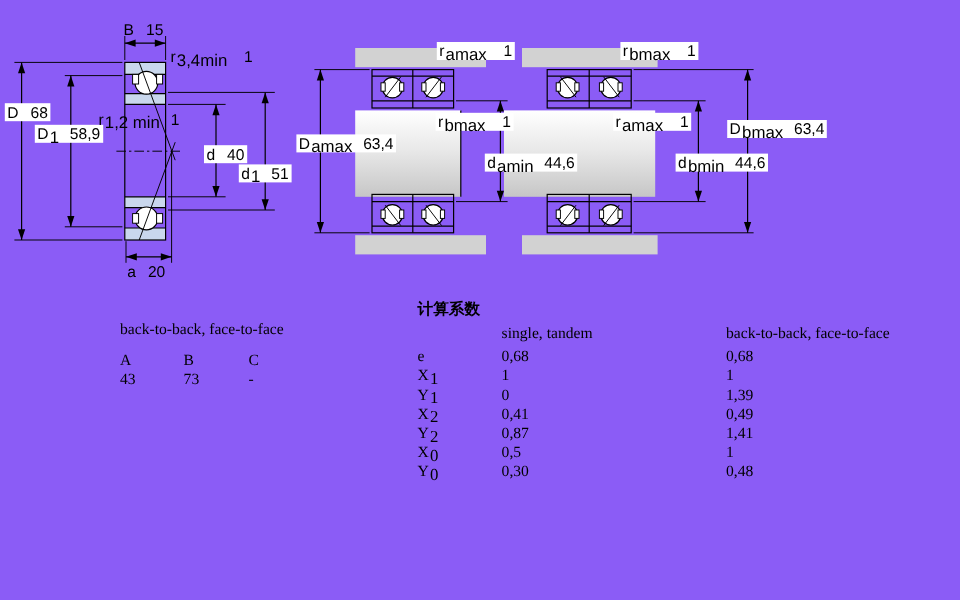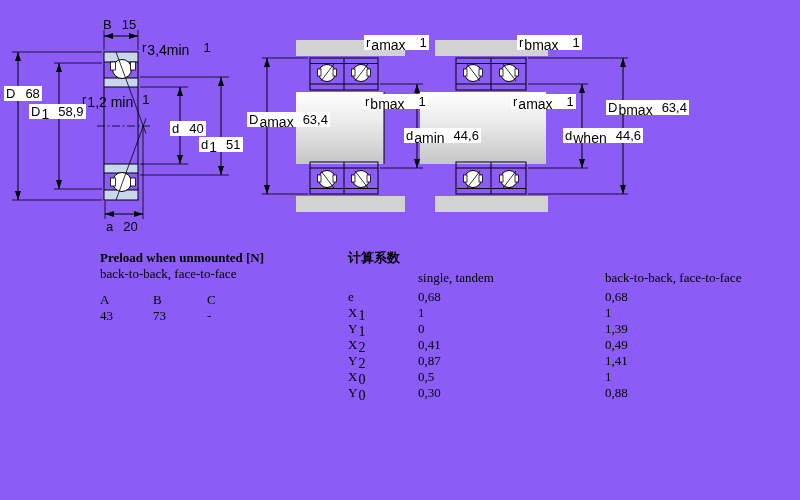--- a/index.html
+++ b/index.html
@@ -199,24 +199,23 @@
   <div class="dim bg" style="left:517px;top:35px">
     <span>r</span><span class="sb">bmax</span><span class="val g14">1</span>
   </div>
   <div class="dim bg" style="left:511px;top:94px">
     <span>r</span><span class="sb">amax</span><span class="val g14">1</span>
   </div>
   <div class="dim bg" style="left:606px;top:100px">
     <span>D</span><span class="sb">bmax</span><span class="val">63,4</span>
   </div>
   <div class="dim bg" style="left:563px;top:128px">
-    <span>d</span><span class="sb">when</span><span class="val">44,6</span>
-  </div>
-
-  <div class="ser bold" style="left:100px;top:250px">Preload when unmounted [N]</div>
+    <span>d</span><span class="sb">bmin</span><span class="val">44,6</span>
+  </div>
+
   <div class="ser" style="left:100px;top:266px">back-to-back, face-to-face</div>
   <div class="ser" style="left:100px;top:292px">A</div>
   <div class="ser" style="left:153px;top:292px">B</div>
   <div class="ser" style="left:207px;top:292px">C</div>
   <div class="ser" style="left:100px;top:308px">43</div>
   <div class="ser" style="left:153px;top:308px">73</div>
   <div class="ser" style="left:207px;top:308px">-</div>
 
   <div class="ser bold" style="left:348px;top:250px">计算系数</div>
   <div class="ser" style="left:418px;top:270px">single, tandem</div>
@@ -248,16 +247,16 @@
     <span class="fv2">1,41</span>
   </div>
   <div class="frow" style="top:369px">
     <span class="fsym"><span>X</span><span class="sb">0</span></span>
     <span class="fv1">0,5</span>
     <span class="fv2">1</span>
   </div>
   <div class="frow" style="top:385px">
     <span class="fsym"><span>Y</span><span class="sb">0</span></span>
     <span class="fv1">0,30</span>
-    <span class="fv2">0,88</span>
+    <span class="fv2">0,48</span>
   </div>
 
 </div>
 
 </body></html>

